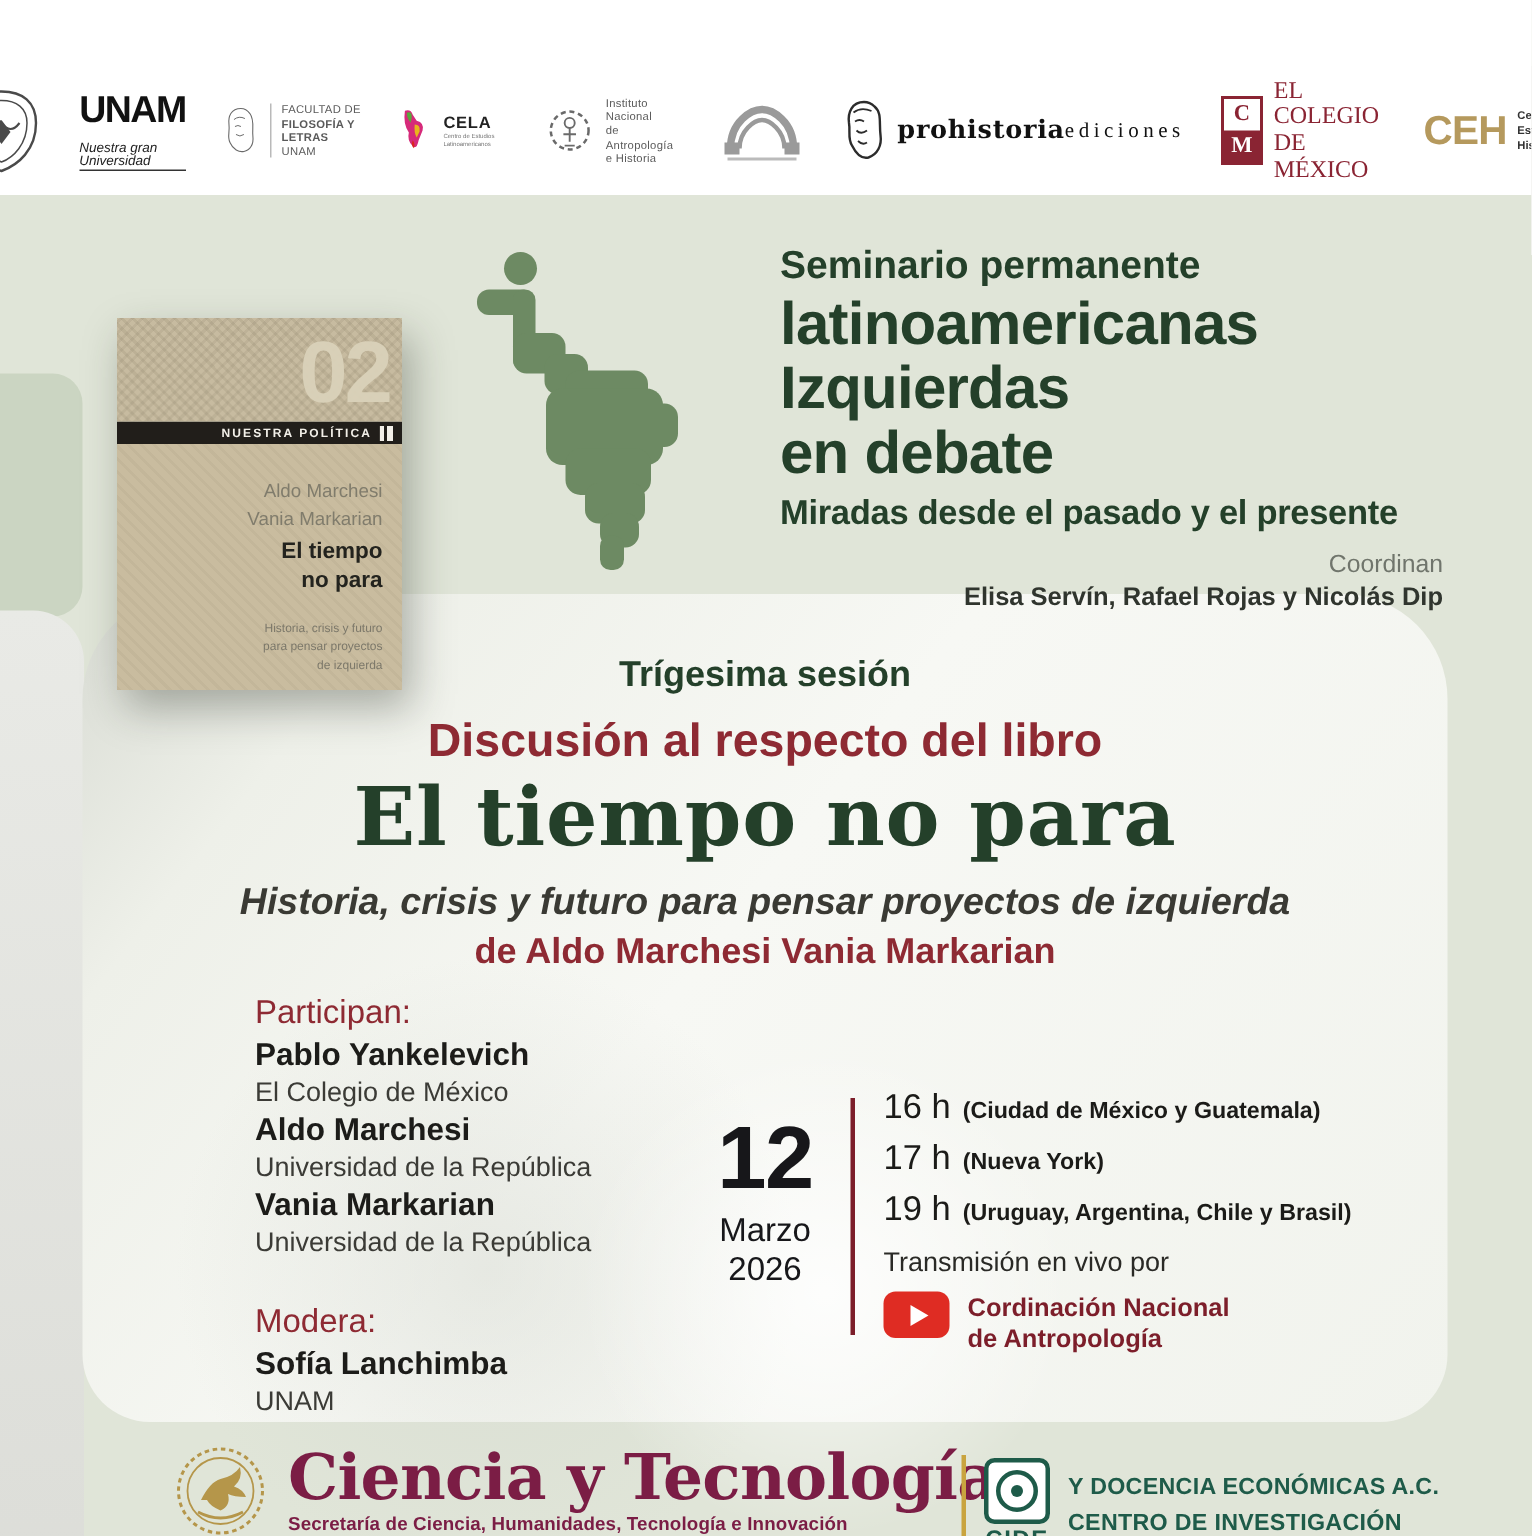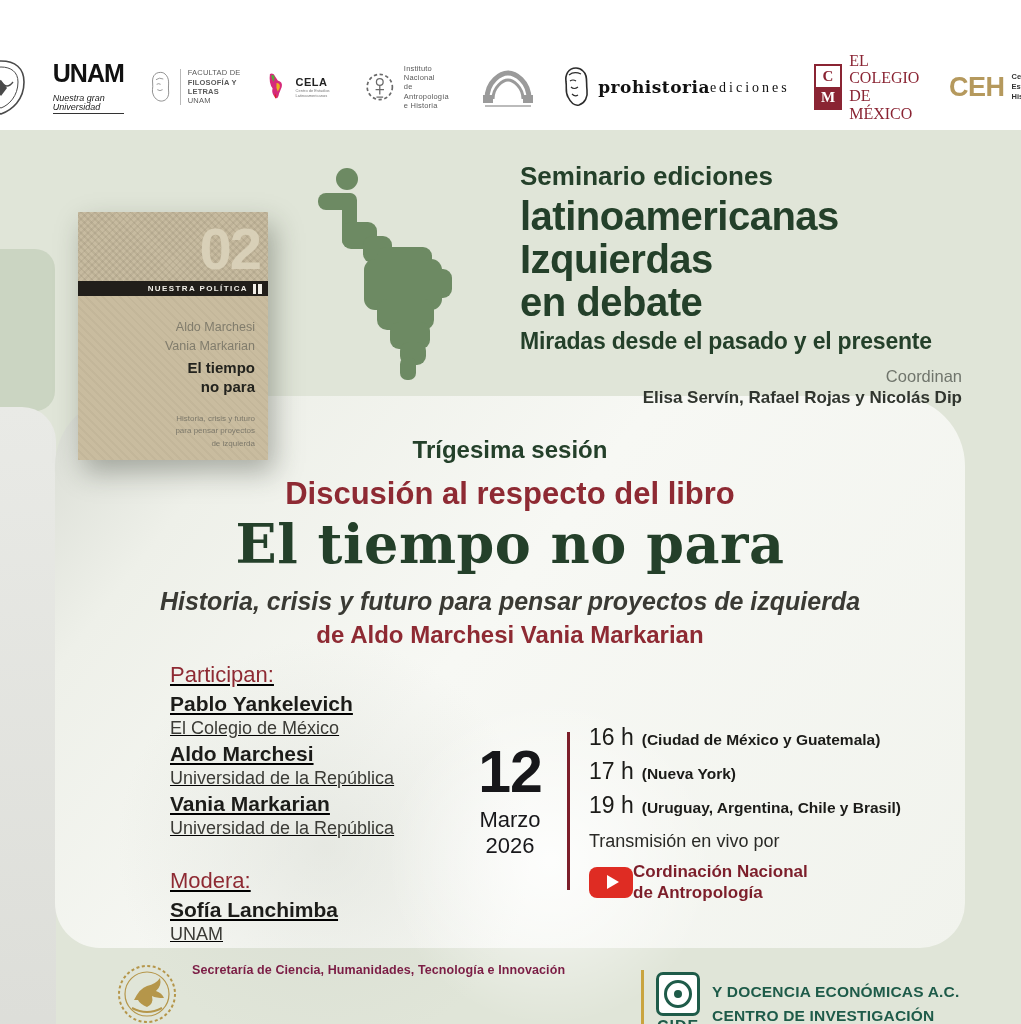--- a/index.html
+++ b/index.html
@@ -75,38 +75,38 @@
 
   
   .s-label,.s-lead,.s-title,.s-sub,.s-auth{position:absolute;left:55px;width:910px;text-align:center;}
   .s-label{top:392px;font-size:24px;font-weight:bold;color:#24402a;}
   .s-lead{top:432px;font-size:31px;font-weight:bold;color:#8e2a33;}
   .s-title{top:468px;font-family:"DejaVu Serif",serif;font-size:54px;font-weight:bold;color:#24402a;letter-spacing:.5px;}
   .s-sub{top:543px;font-size:25px;font-style:italic;font-weight:600;color:#3a3a34;}
   .s-auth{top:577px;font-size:24px;font-weight:bold;color:#8e2a33;}
 
   
-  .parts{position:absolute;left:170px;top:618px;width:310px;text-decoration:underline;}
+  .parts{position:absolute;left:170px;top:618px;width:310px;}
   .p-label{font-size:22px;color:#8e2a33;margin-bottom:3px;}
   .p-name{font-size:21px;font-weight:bold;color:#1c1c19;line-height:1.24;}
   .p-aff{font-size:18px;color:#3b3b36;line-height:1.28;margin-bottom:1px;}
   .p-gap{height:27px;}
 
   
   .datebox{position:absolute;left:448px;top:700px;width:124px;text-align:center;color:#17171a;}
   .datebox .day{font-size:59px;font-weight:900;line-height:.95;letter-spacing:-1px;}
   .datebox .mon{font-size:22px;margin-top:7px;line-height:1.2;}
   .datebox .yr{font-size:22px;line-height:1.2;}
   .redline{position:absolute;left:567px;top:688px;width:3px;height:158px;background:#7c1e2a;}
   .times{position:absolute;left:589px;top:680px;width:380px;color:#1b1b18;}
   .trow{display:flex;align-items:baseline;gap:8px;margin-bottom:7px;}
   .trow .t{font-size:23px;}
   .trow .z{font-size:15.5px;font-weight:bold;}
   .stream-lbl{font-size:18px;margin-top:12px;color:#2a2a26;}
-  .stream-row{display:flex;align-items:center;margin-top:9px;}
+  .stream-row{display:flex;gap:12px;margin-top:9px;}
   .yt{width:44px;height:31px;background:#df2c23;border-radius:8px;display:flex;align-items:center;justify-content:center;}
   .yt .tri{width:0;height:0;border-left:12px solid #fff;border-top:7px solid transparent;border-bottom:7px solid transparent;margin-left:3px;}
   .chan{font-size:17px;font-weight:bold;color:#7c1e2a;line-height:1.25;}
 
   
   .crest{position:absolute;left:114px;top:916px;}
   .cyt{position:absolute;left:192px;top:918px;color:#7b1d45;}
   .cyt .t{font-family:"DejaVu Serif",serif;font-size:42px;font-weight:bold;line-height:1.1;letter-spacing:-.5px;}
   .cyt .s{font-size:12.5px;font-weight:bold;margin-top:1px;letter-spacing:.1px;}
   .goldline{position:absolute;left:641px;top:926px;width:3px;height:60px;background:#c9a43f;}
@@ -239,21 +239,21 @@
       <rect x="131" y="117" width="23" height="29" rx="9"></rect>
       <rect x="66" y="107" width="78" height="51" rx="11"></rect>
       <rect x="79" y="147" width="57" height="31" rx="10"></rect>
       <rect x="92" y="170" width="40" height="27" rx="9"></rect>
       <rect x="102" y="190" width="26" height="23" rx="9"></rect>
       <rect x="102" y="205" width="16" height="23" rx="7"></rect>
     </g>
   </svg>
 
   <div class="head">
-    <div class="kicker">Seminario ediciones</div>
+    <div class="kicker">Seminario permanente</div>
     <div class="title">
       <div>latinoamericanas</div>
       <div>Izquierdas</div>
       <div>en debate</div>
     </div>
     <div class="subtitle">Miradas desde el pasado y el presente</div>
     <div class="coordlbl">Coordinan</div>
     <div class="coords">Elisa Servín, Rafael Rojas y Nicolás Dip</div>
   </div>
 
@@ -343,20 +343,21 @@
   </div>
 
   <svg class="crest" width="66" height="68" viewBox="0 0 66 68">
     <circle cx="33" cy="34" r="28" fill="none" stroke="#b5964a" stroke-width="2" stroke-dasharray="3 2.5"></circle>
     <circle cx="33" cy="34" r="22" fill="none" stroke="#b5964a" stroke-width="1.2"></circle>
     <path d="M20 40 Q26 28 33 26 Q42 24 46 18 Q48 26 42 31 Q48 33 50 38 Q42 38 38 36 Q40 44 33 47 Q26 44 24 40 Z" fill="#b5964a"></path>
     <path d="M18 48 Q33 56 48 48" fill="none" stroke="#b5964a" stroke-width="2"></path>
   </svg>
 
   <div class="cyt">
+    <div class="t">Ciencia y Tecnología</div>
     <div class="s">Secretaría de Ciencia, Humanidades, Tecnología e Innovación</div>
   </div>
 
   <div class="goldline"></div>
 
   <div class="cideblk">
     <div class="cide-logo">
       <div class="cide-inner">
           <div class="cide-dot"></div>
         </div>

